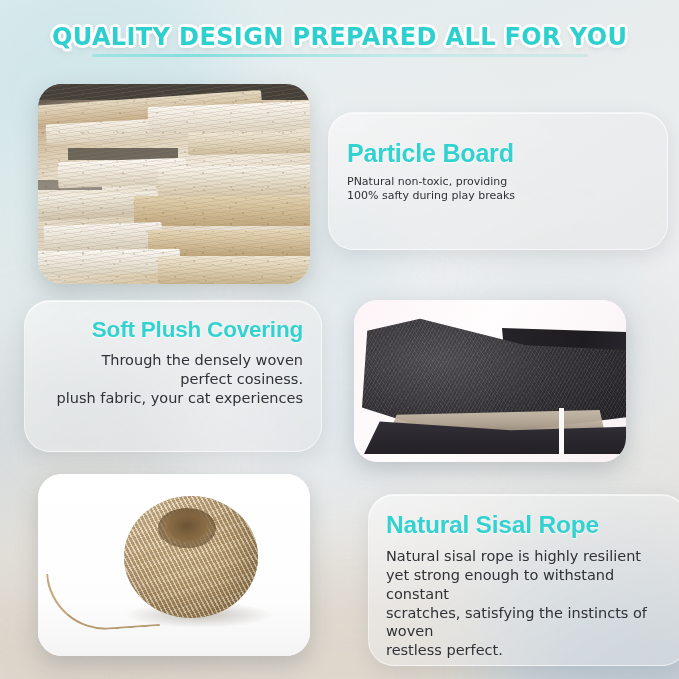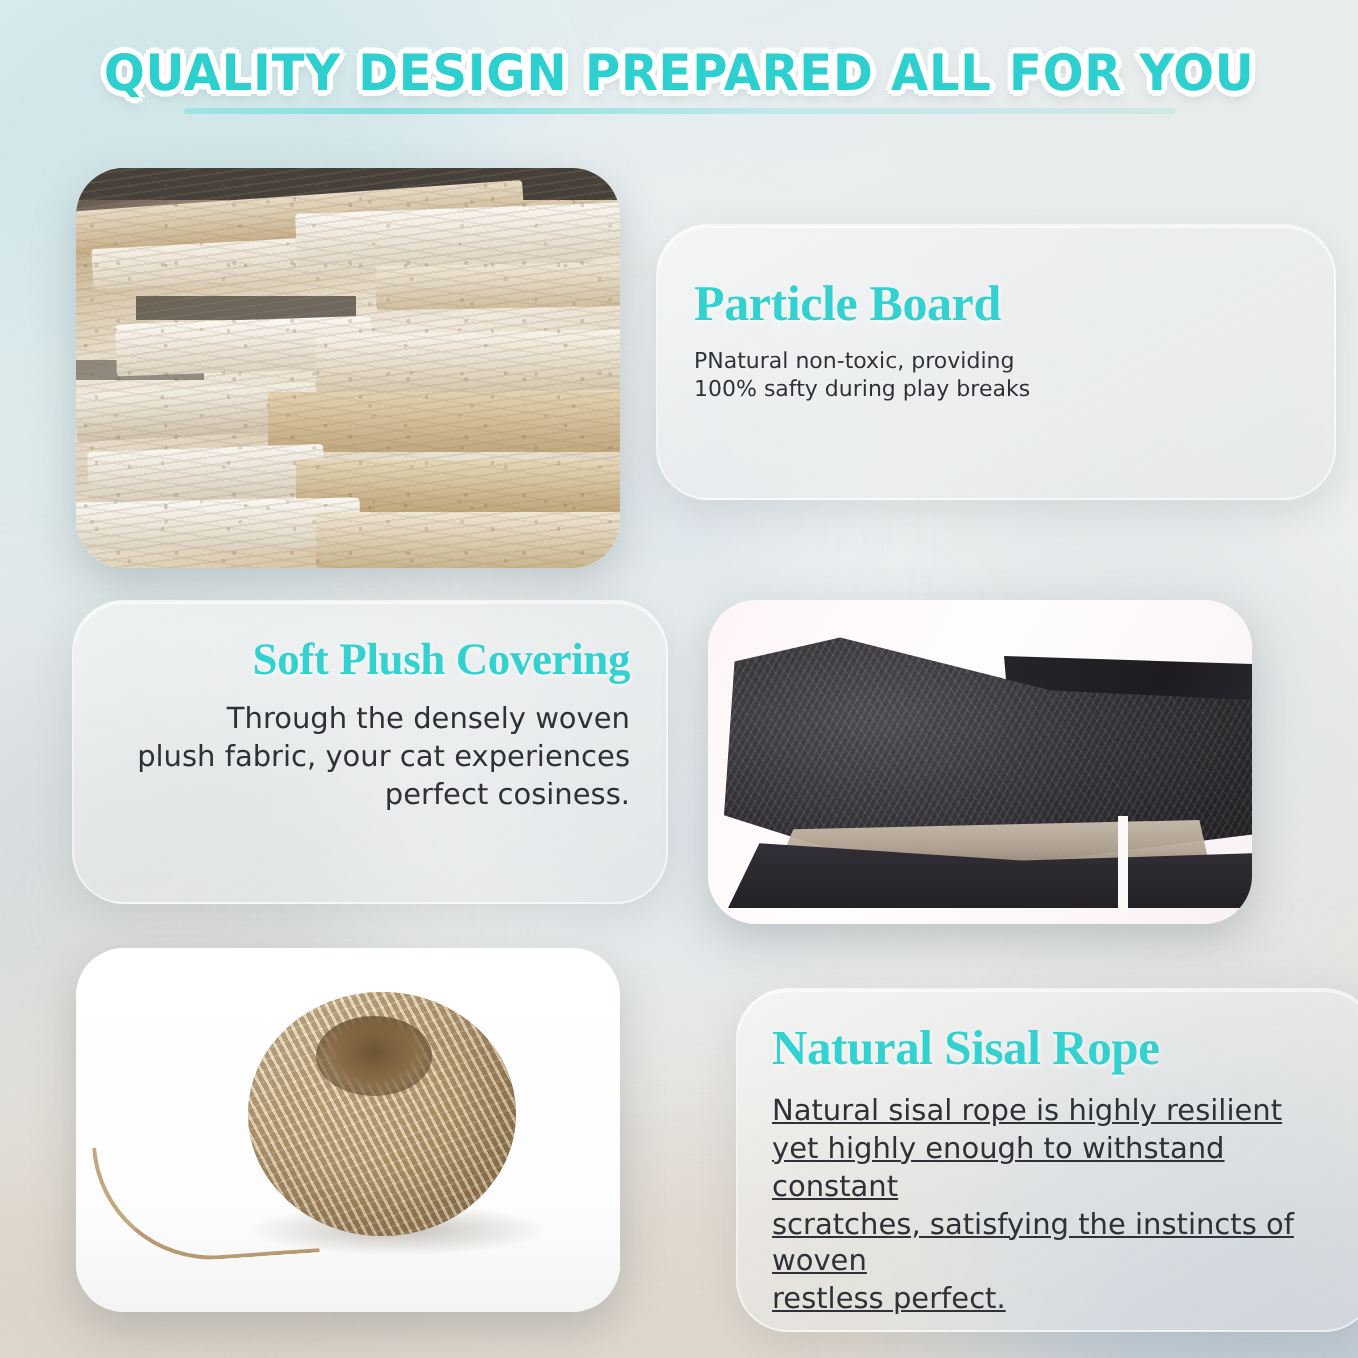--- a/index.html
+++ b/index.html
@@ -184,46 +184,46 @@
   
   .card{
     position:absolute;
     border-radius:26px;
     background:linear-gradient(150deg, rgba(250,250,250,.62) 0%, rgba(238,239,239,.50) 45%, rgba(228,229,229,.42) 100%);
     border:1px solid rgba(255,255,255,.55);
     box-shadow:0 6px 18px rgba(120,130,135,.18), inset 0 1px 0 rgba(255,255,255,.6);
     backdrop-filter:blur(3px);
   }
   .card-title{
-    font-family:Liberation Serif, serif;
+    font-family:Liberation Sans, sans-serif;
     font-weight:bold;
     color:#33d2d0;
     text-shadow:0 1px 2px rgba(255,255,255,.85);
     letter-spacing:-.2px;
   }
   .card-body{
     font-family:"DejaVu Sans", sans-serif;
     color:#2f3136;
     line-height:1.30;
   }
 
   
   #card-particle-board{ left:328px; top:112px; width:340px; height:138px; }
   #card-particle-board .card-title{ font-size:25px; margin:26px 0 0 18px; }
   #card-particle-board .card-body{ font-size:11px; margin:7px 0 0 18px; }
 
   
-  #card-soft-plush{ left:36px; top:300px; width:298px; height:152px; text-align:right; }
+  #card-soft-plush{ left:24px; top:300px; width:298px; height:152px; text-align:right; }
   #card-soft-plush .card-title{ font-size:22.5px; margin:16px 18px 0 0; }
   #card-soft-plush .card-body{ font-size:14.5px; margin:8px 18px 0 0; }
 
   
   #card-sisal-rope{ left:368px; top:494px; width:320px; height:172px; }
   #card-sisal-rope .card-title{ font-size:24.5px; margin:16px 0 0 17px; }
-  #card-sisal-rope .card-body{ font-size:14.5px; margin:8px 10px 0 17px;text-decoration:underline; }
+  #card-sisal-rope .card-body{ font-size:14.5px; margin:8px 10px 0 17px; }
 </style>
 </head>
 <body>
 
 <div id="infographic">
 
   <div class="bg-layer bg-base">
     <div class="bg-blob b1"></div>
     <div class="bg-blob b2"></div>
     <div class="bg-blob b3"></div>
@@ -271,22 +271,22 @@
     <div class="card-body">
       <div>PNatural non-toxic, providing</div>
       <div>100% safty during play breaks</div>
     </div>
   </div>
 
   <div class="card" id="card-soft-plush">
     <div class="card-title">Soft Plush Covering</div>
     <div class="card-body">
       <div>Through the densely woven</div>
+      <div>perfect cosiness.</div>
       <div>plush fabric, your cat experiences</div>
-      <div>perfect cosiness.</div>
     </div>
   </div>
 
   <div class="photo" id="photo-plush">
     <div class="inner plush-bg">
       <div class="plush-dark-right"></div>
       <div class="plush-body">
         <div class="plush-fur"></div>
       </div>
       <div class="plush-base-strip"></div>
@@ -303,19 +303,19 @@
         <div class="rope-wind"></div>
         <div class="rope-core"></div>
       </div>
     </div>
   </div>
 
   <div class="card" id="card-sisal-rope">
     <div class="card-title">Natural Sisal Rope</div>
     <div class="card-body">
       <div>Natural sisal rope is highly resilient</div>
-      <div>yet highly enough to withstand constant</div>
+      <div>yet strong enough to withstand constant</div>
       <div>scratches, satisfying the instincts of woven</div>
       <div>restless perfect.</div>
     </div>
   </div>
 
 </div>
 
 </body></html>

